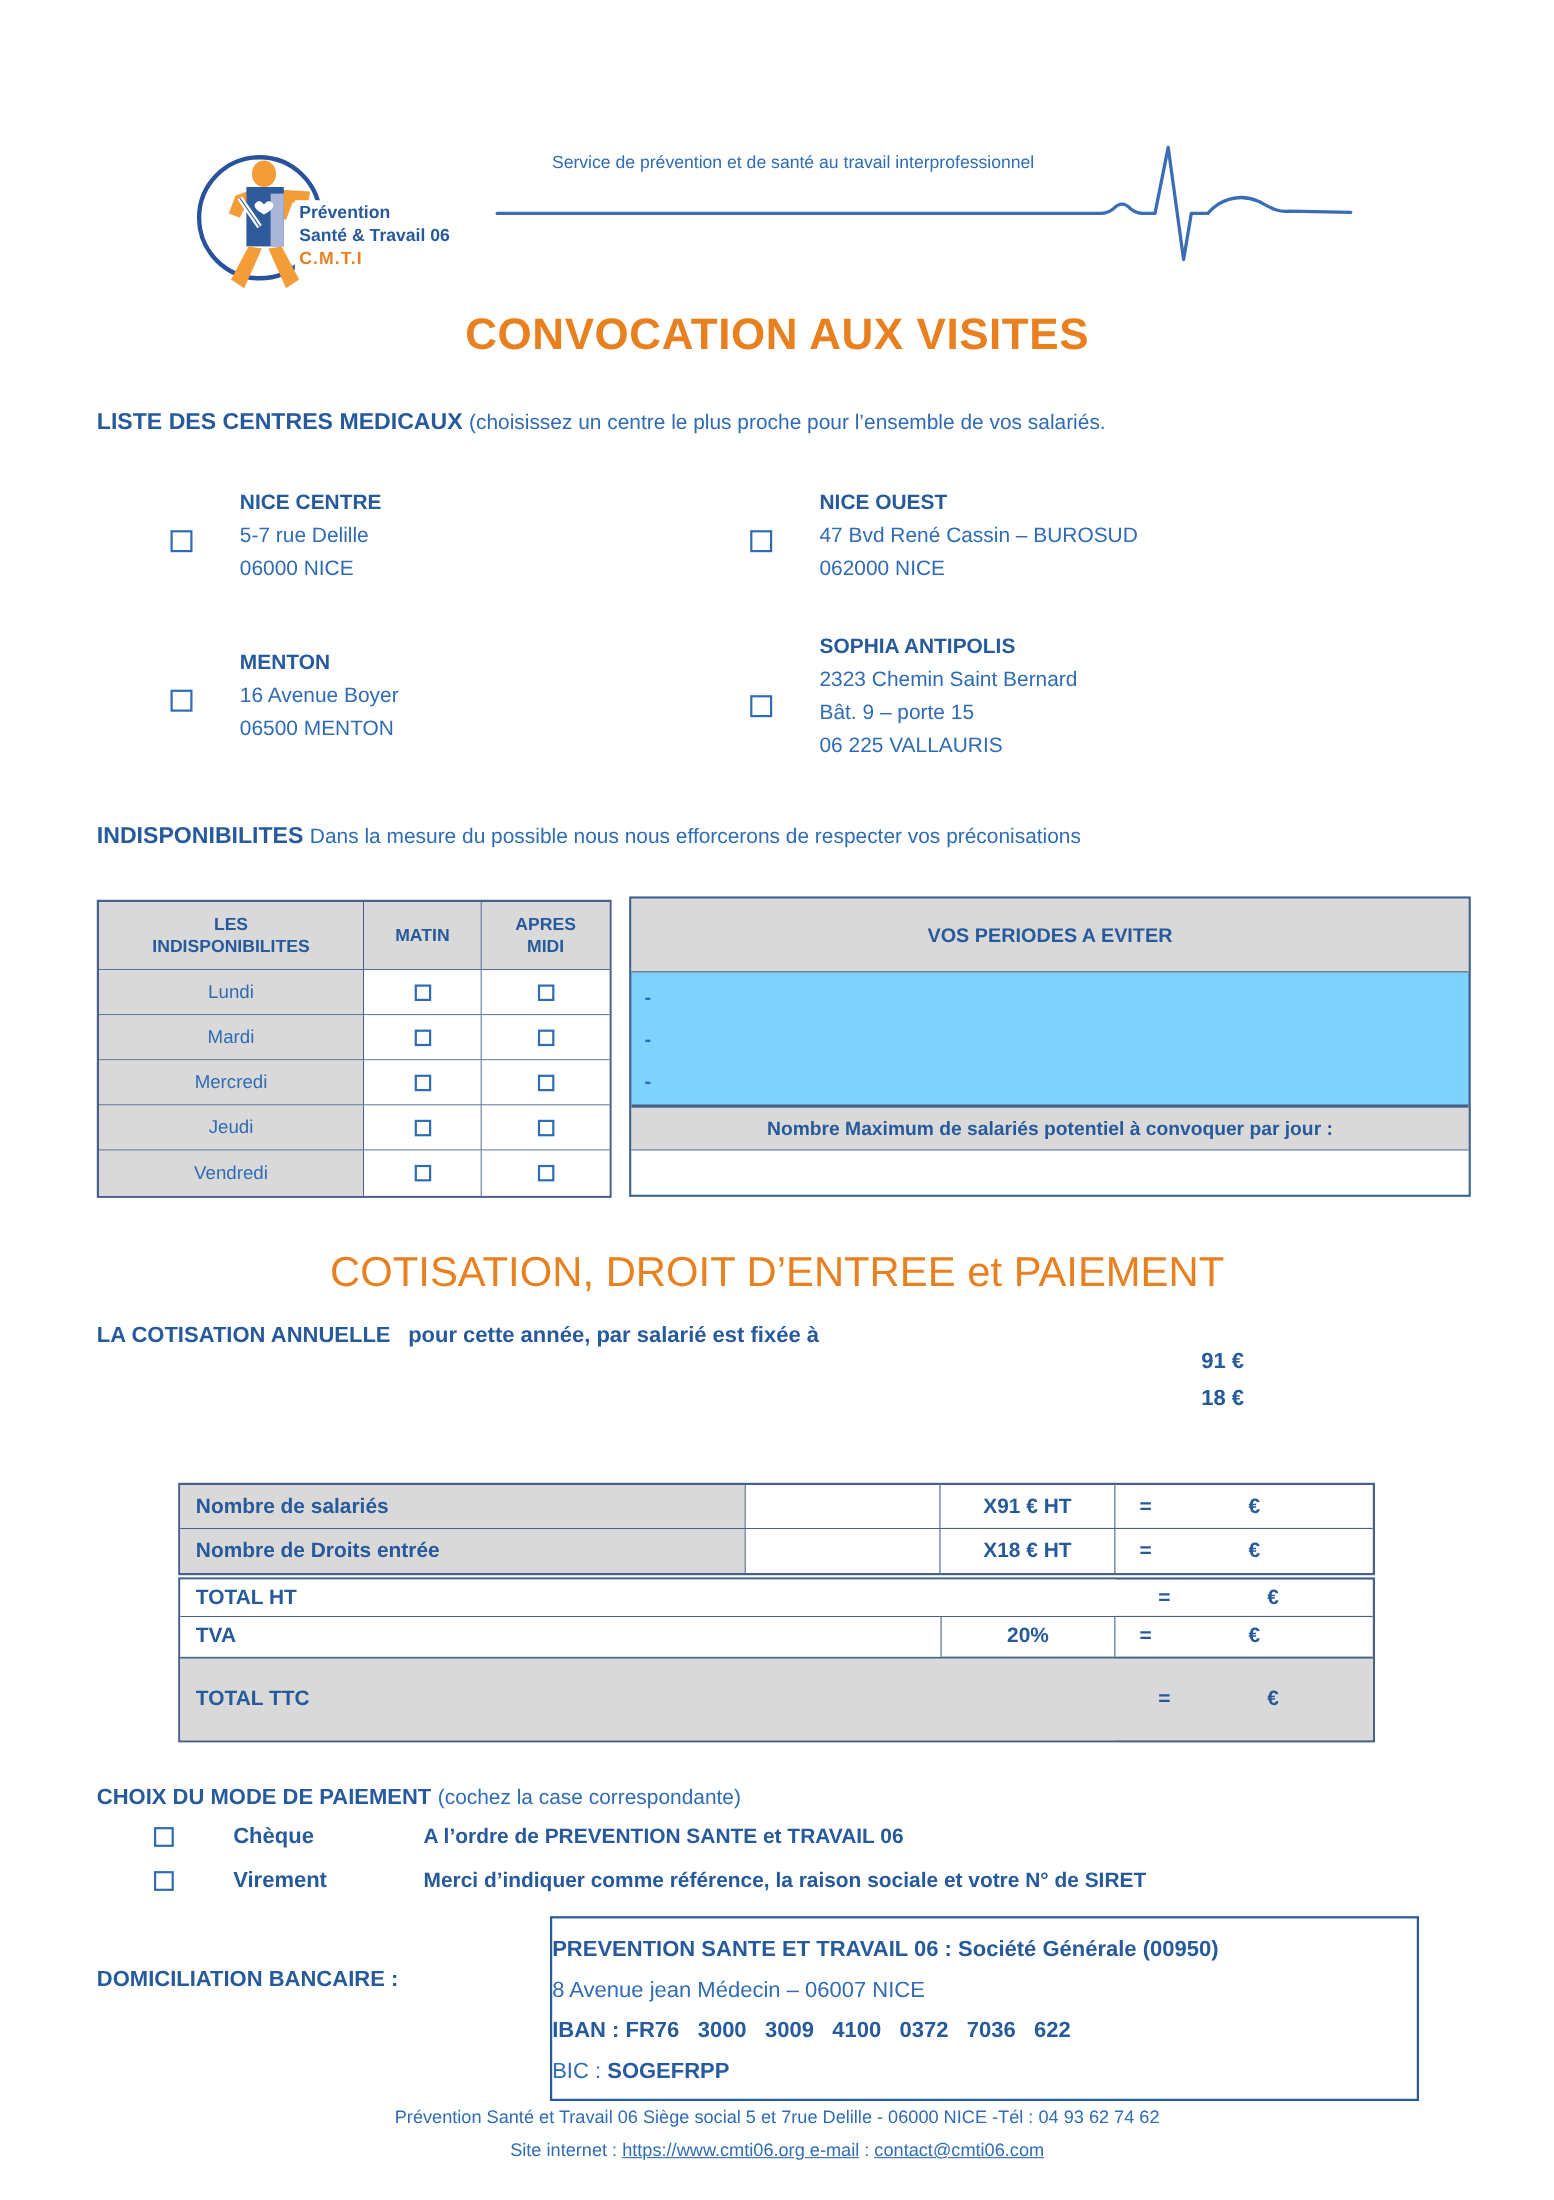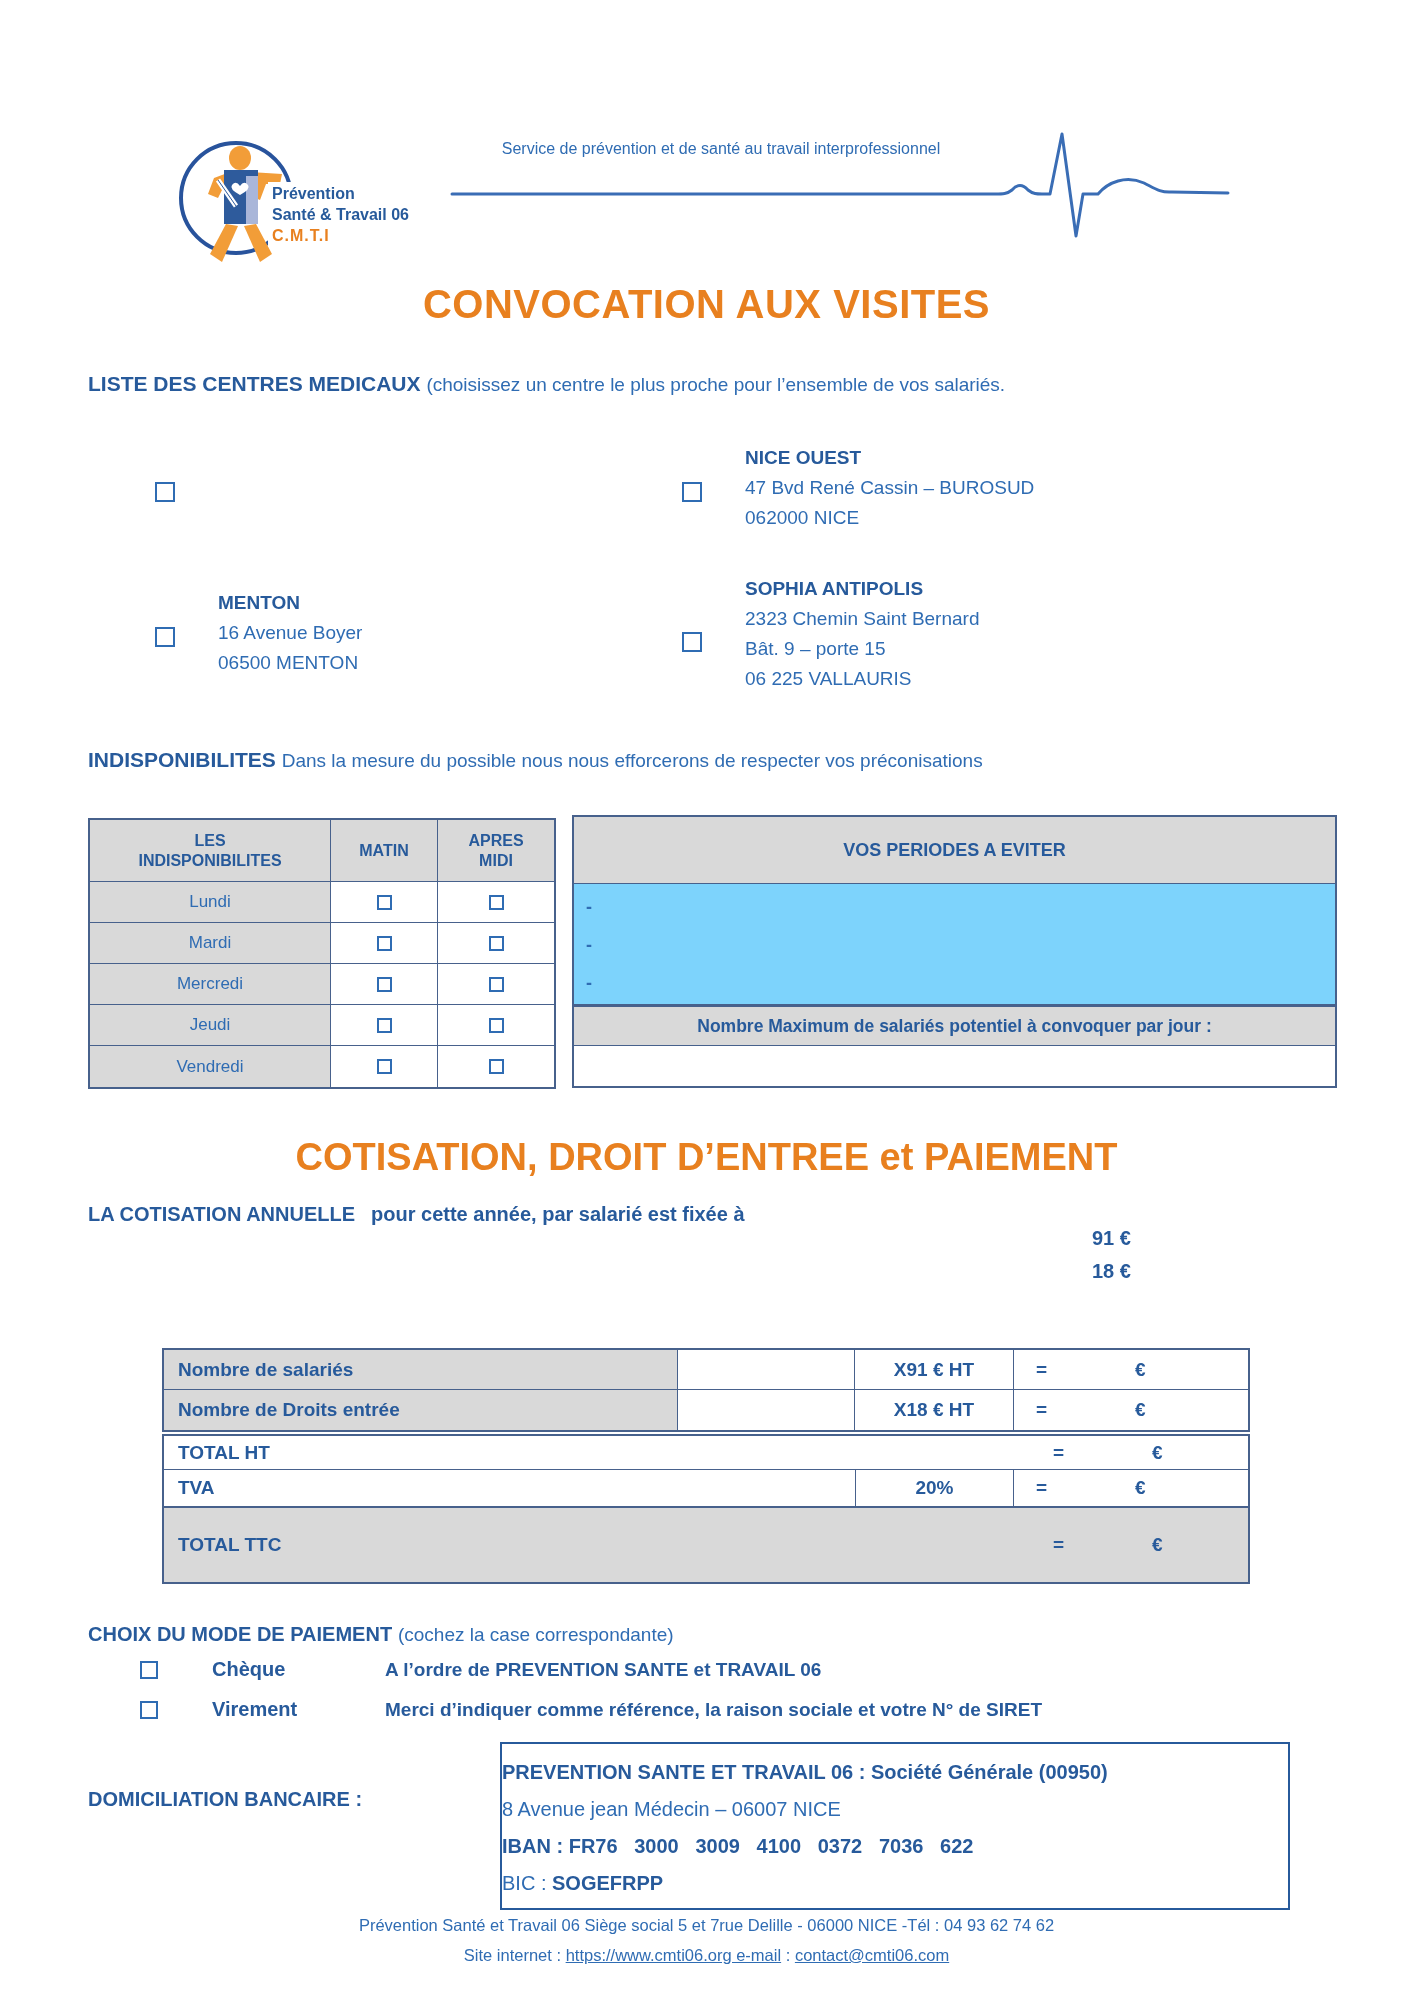--- a/index.html
+++ b/index.html
@@ -52,21 +52,21 @@
   
   .tper{left:572px;top:815px;width:765px;border:2px solid var(--bd);box-sizing:border-box;background:#7dd3fc;}
   .tper-h{height:66px;background:var(--gray);border-bottom:1px solid var(--bd);display:flex;align-items:center;justify-content:center;
           font-weight:bold;color:var(--blue-dark);font-size:18px;}
   .tper-body{height:120px;padding:4px 12px;box-sizing:border-box;font-size:18px;font-weight:bold;color:var(--blue);line-height:38px;}
   .tper-max{height:38px;background:var(--gray);border-top:3px solid var(--bd);border-bottom:1px solid var(--bd);
             display:flex;align-items:center;justify-content:center;font-weight:bold;color:var(--blue-dark);font-size:17.5px;}
   .tper-empty{height:40px;background:#fff;}
 
   
-  .cot-title{left:0;width:100%;text-align:center;font-size:38px;font-weight:bold;color:var(--orange);}
+  .cot-title{left:0;width:100%;text-align:center;font-size:38px;font-weight:normal;color:var(--orange);}
   .cot-line{left:88px;font-size:20px;font-weight:bold;color:var(--blue-dark);}
   .cot-line .txt{margin-left:16px;}
   .cot-val{font-size:20px;font-weight:bold;color:var(--blue-dark);}
 
   
   .tcalc,.ttot{left:162px;width:1088px;border:2px solid var(--bd);box-sizing:border-box;background:#fff;color:var(--blue-dark);}
   .trow{display:grid;box-sizing:border-box;}
   .trow>div{box-sizing:border-box;display:flex;align-items:center;font-size:19px;font-weight:bold;}
   .cell-lab{background:var(--gray);padding-left:14px;border-right:1px solid var(--bd);}
   .cell-lab-w{background:#fff;padding-left:14px;}
@@ -129,20 +129,25 @@
   </svg>
 
   <div class="abs main-title" style="top:282px;">CONVOCATION AUX VISITES</div>
 
   <div class="abs sec-head" style="left:88px;top:372px;width:1270px;">
     <span class="hd-b">LISTE DES CENTRES MEDICAUX</span>
     <span class="hd-n">(choisissez un centre le plus proche pour l’ensemble de vos salariés.</span>
   </div>
 
   <div class="cb lg" style="left:155px;top:482px;"></div>
+  <div class="abs centre" style="left:218px;top:443px;">
+    <div class="cname">NICE CENTRE</div>
+    <div>5-7 rue Delille</div>
+    <div>06000 NICE</div>
+  </div>
 
   <div class="cb lg" style="left:682px;top:482px;"></div>
   <div class="abs centre" style="left:745px;top:443px;">
     <div class="cname">NICE OUEST</div>
     <div>47 Bvd René Cassin – BUROSUD</div>
     <div>062000 NICE</div>
   </div>
 
   <div class="cb lg" style="left:155px;top:627px;"></div>
   <div class="abs centre" style="left:218px;top:588px;">

